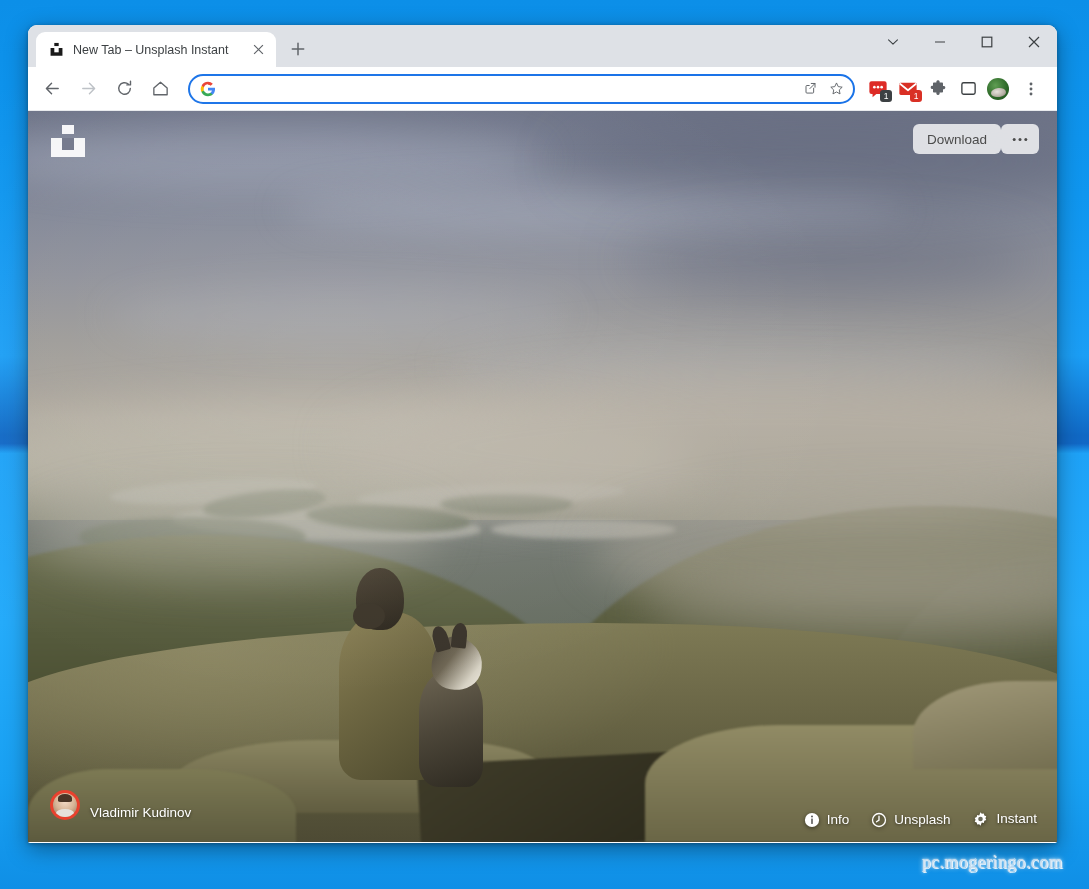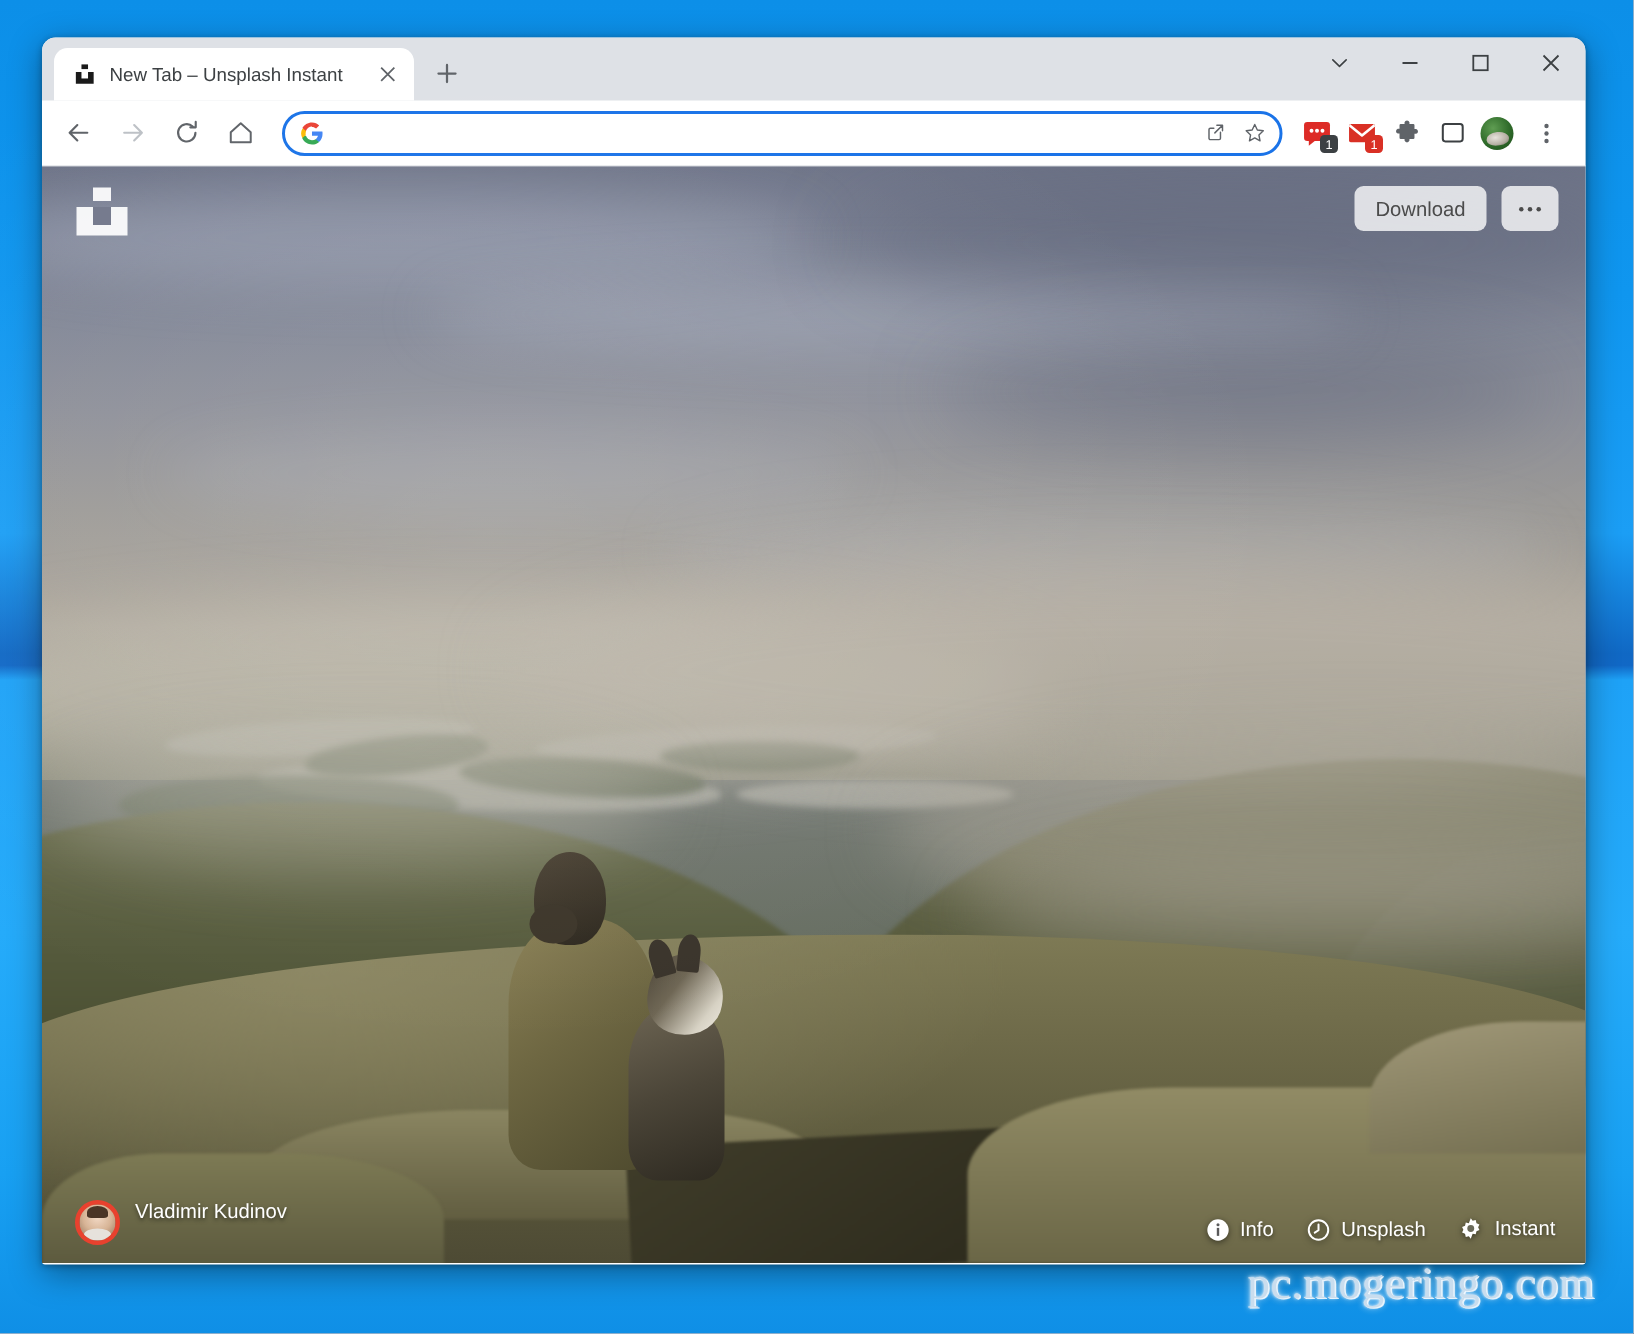--- a/index.html
+++ b/index.html
@@ -35,21 +35,21 @@
     background: radial-gradient(ellipse 70% 55% at 30% 40%, rgba(255,255,255,0.10), rgba(0,0,0,0) 70%);
     pointer-events: none;
   }
 
   
   #watermark {
     position: absolute;
     right: 26px;
     bottom: 16px;
     font-family: "Liberation Serif", serif;
-    font-size: 30px;
+    font-size: 18px;
     letter-spacing: 0.4px;
     color: #c9ddee;
     text-shadow:
       0 0 2px #ffffff,
       0 0 5px #eaf4ff,
       1px 1px 0 rgba(255,255,255,0.85);
     z-index: 60;
     white-space: nowrap;
   }
 
@@ -381,42 +381,41 @@
     top: 12px;
     width: 40px;
     height: 36px;
     z-index: 12;
   }
   .topright {
     position: absolute;
     right: 18px;
     top: 13px;
     display: flex;
-    gap: 10px;
     z-index: 12;
   }
   .ov-btn {
     background: rgba(255,255,255,0.78);
     border-radius: 6px;
     color: #4b4b4b;
     font-size: 13.5px;
     display: flex;
     align-items: center;
     justify-content: center;
     height: 30px;
     padding: 0 14px;
   }
   .ov-btn.icon-only { width: 38px; padding: 0; }
 
   .credit {
     position: absolute;
     left: 22px;
-    bottom: 12px;
-    display: flex;
-    align-items: flex-start;
+    bottom: 22px;
+    display: flex;
+    align-items: flex-end;
     gap: 10px;
     z-index: 12;
   }
   .credit-avatar {
     width: 30px; height: 30px;
     border-radius: 50%;
     border: 3px solid #e8412e;
     background: radial-gradient(circle at 50% 36%, #f2d9c5 0%, #d7b496 48%, #8a6a52 100%);
     position: relative;
     overflow: hidden;

